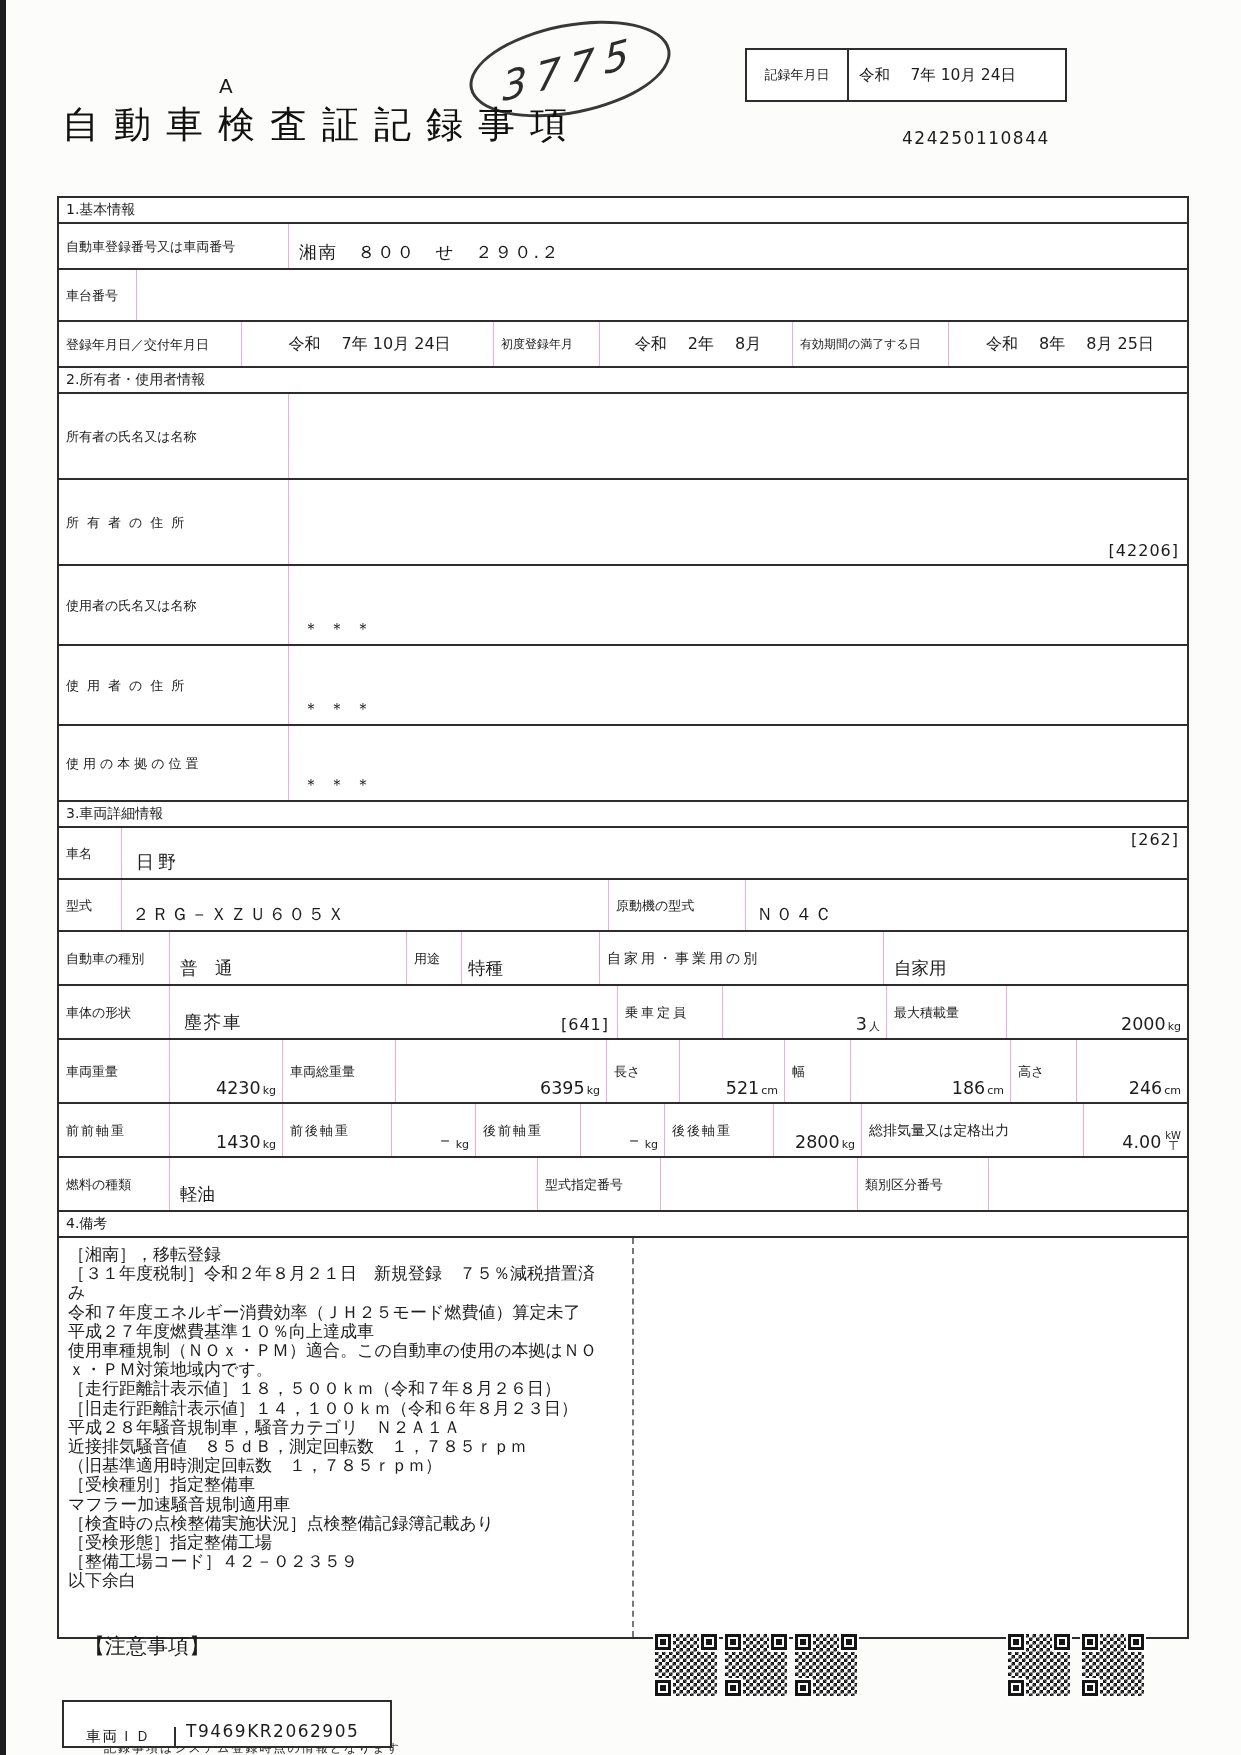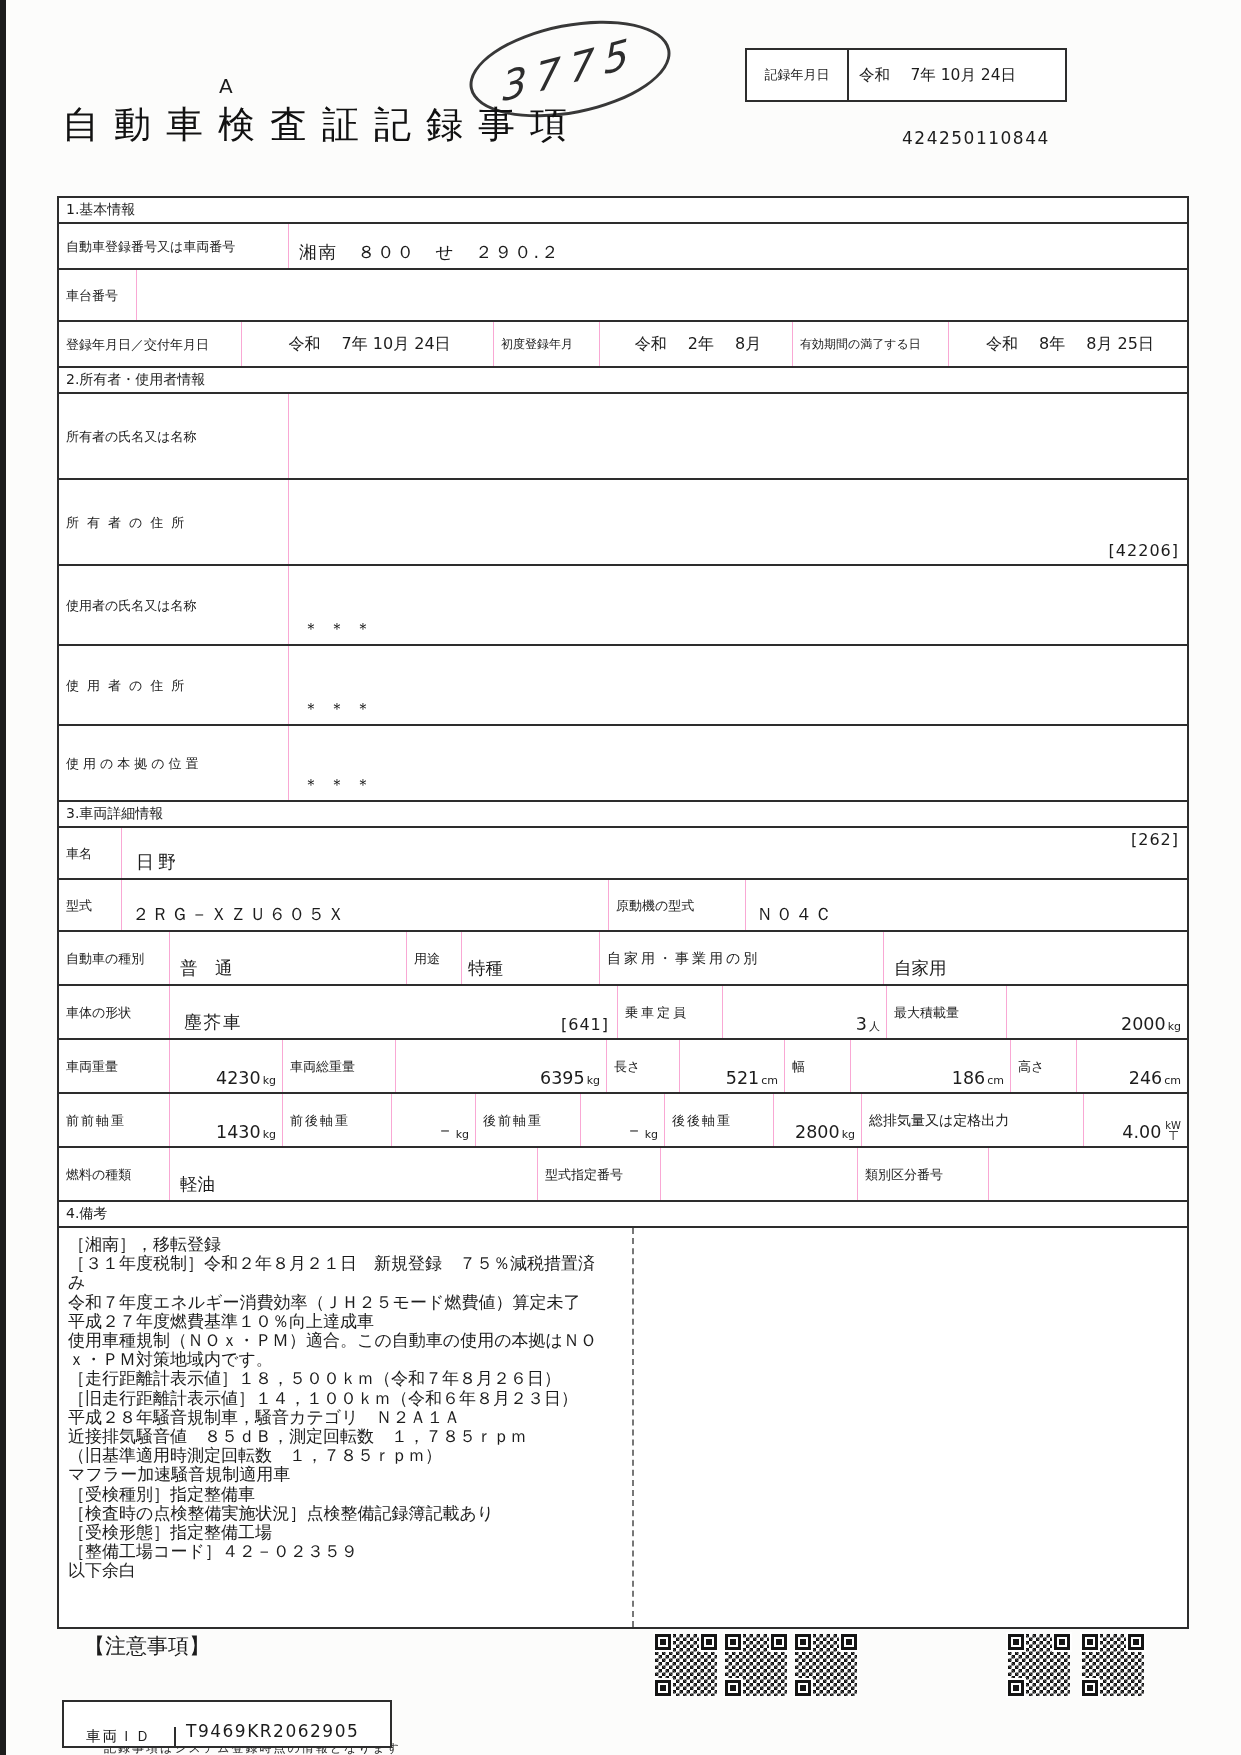--- a/index.html
+++ b/index.html
@@ -184,21 +184,21 @@
         <span>3</span>
         <span class="unit">人</span>
       </div>
       <div class="lbl br" style="width:120px">最大積載量</div>
       <div class="val num" style="width:180px">
         <span>2000</span>
         <span class="unit">kg</span>
       </div>
     </div>
 
-    <div class="row" style="height:54px">
+    <div class="row" style="height:64px">
       <div class="lbl br" style="width:111px">車両重量</div>
       <div class="val num br" style="width:113px">
         <span>4230</span>
         <span class="unit">kg</span>
       </div>
       <div class="lbl br" style="width:113px">車両総重量</div>
       <div class="val num br" style="width:211px">
         <span>6395</span>
         <span class="unit">kg</span>
       </div>
@@ -268,22 +268,22 @@
         <div class="rline">み</div>
         <div class="rline">令和７年度エネルギー消費効率（ＪＨ２５モード燃費値）算定未了</div>
         <div class="rline">平成２７年度燃費基準１０％向上達成車</div>
         <div class="rline">使用車種規制（ＮＯｘ・ＰＭ）適合。この自動車の使用の本拠はＮＯ</div>
         <div class="rline">ｘ・ＰＭ対策地域内です。</div>
         <div class="rline">［走行距離計表示値］１８，５００ｋｍ（令和７年８月２６日）</div>
         <div class="rline">［旧走行距離計表示値］１４，１００ｋｍ（令和６年８月２３日）</div>
         <div class="rline">平成２８年騒音規制車，騒音カテゴリ　Ｎ２Ａ１Ａ</div>
         <div class="rline">近接排気騒音値　８５ｄＢ，測定回転数　１，７８５ｒｐｍ</div>
         <div class="rline">（旧基準適用時測定回転数　１，７８５ｒｐｍ）</div>
+        <div class="rline">［受検種別］指定整備車</div>
         <div class="rline">マフラー加速騒音規制適用車</div>
-        <div class="rline">［受検種別］指定整備車</div>
         <div class="rline">［検査時の点検整備実施状況］点検整備記録簿記載あり</div>
         <div class="rline">［受検形態］指定整備工場</div>
         <div class="rline">［整備工場コード］４２－０２３５９</div>
         <div class="rline">以下余白</div>
         <div class="rdash"></div>
       </div>
     </div>
 
   </div>
 

